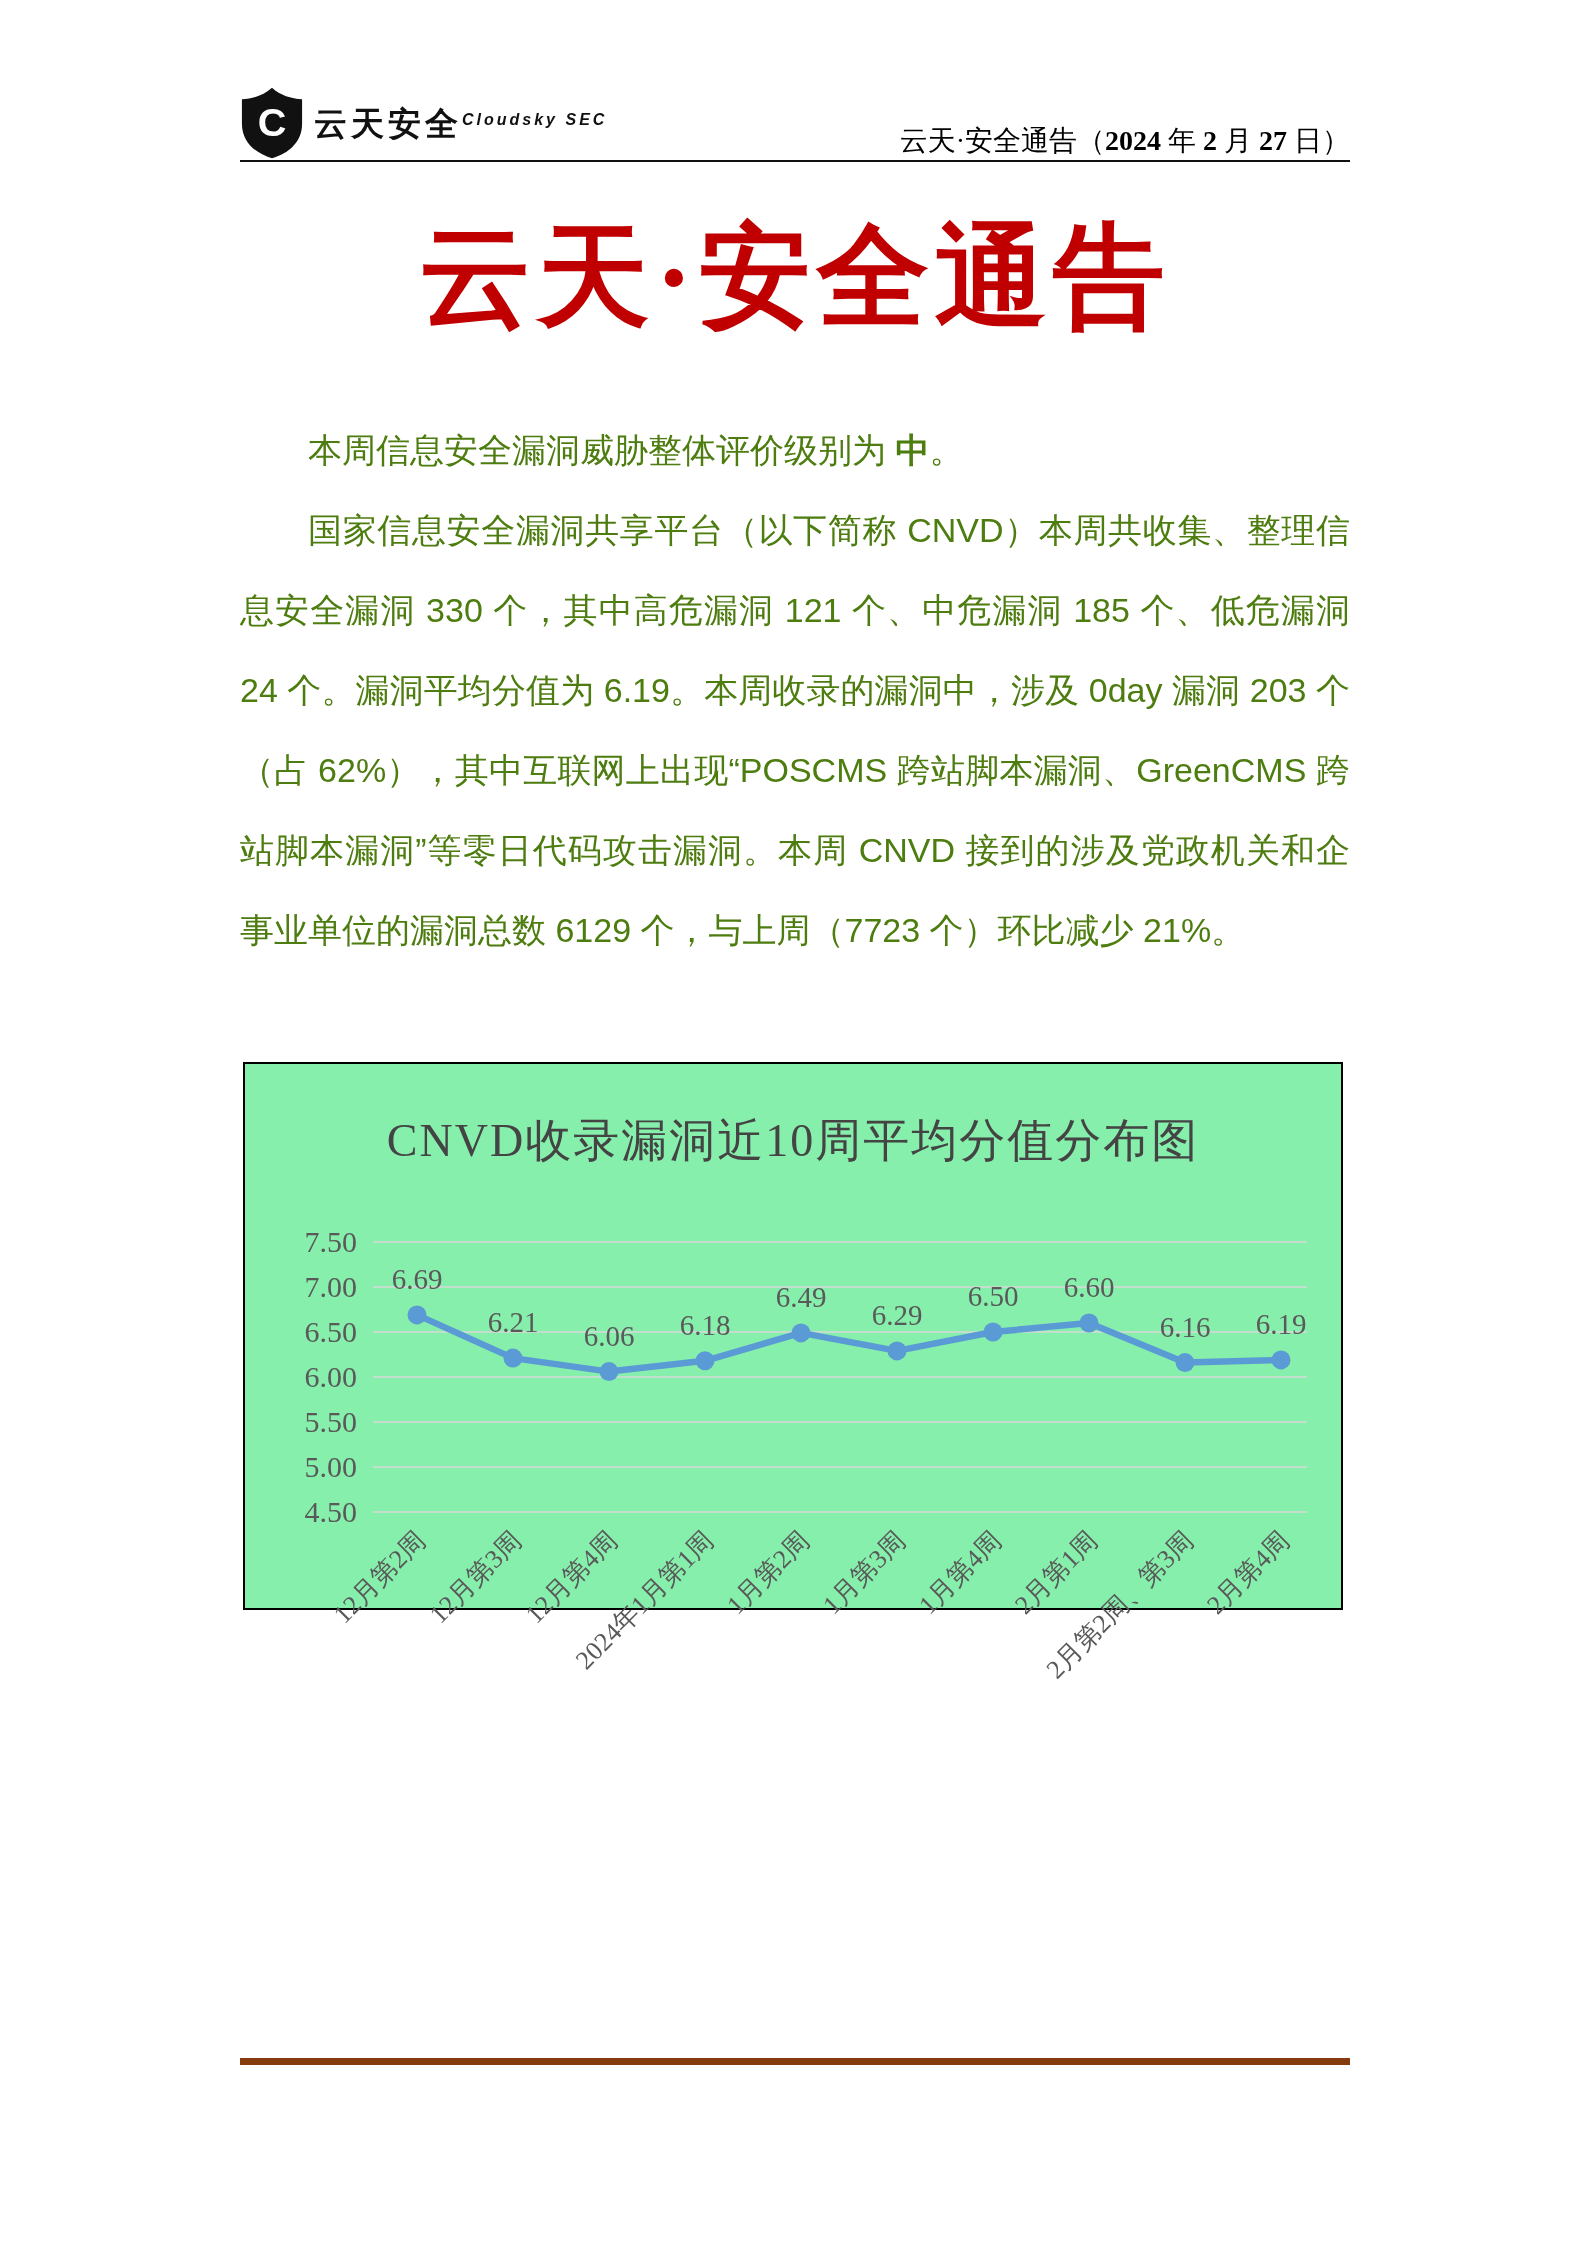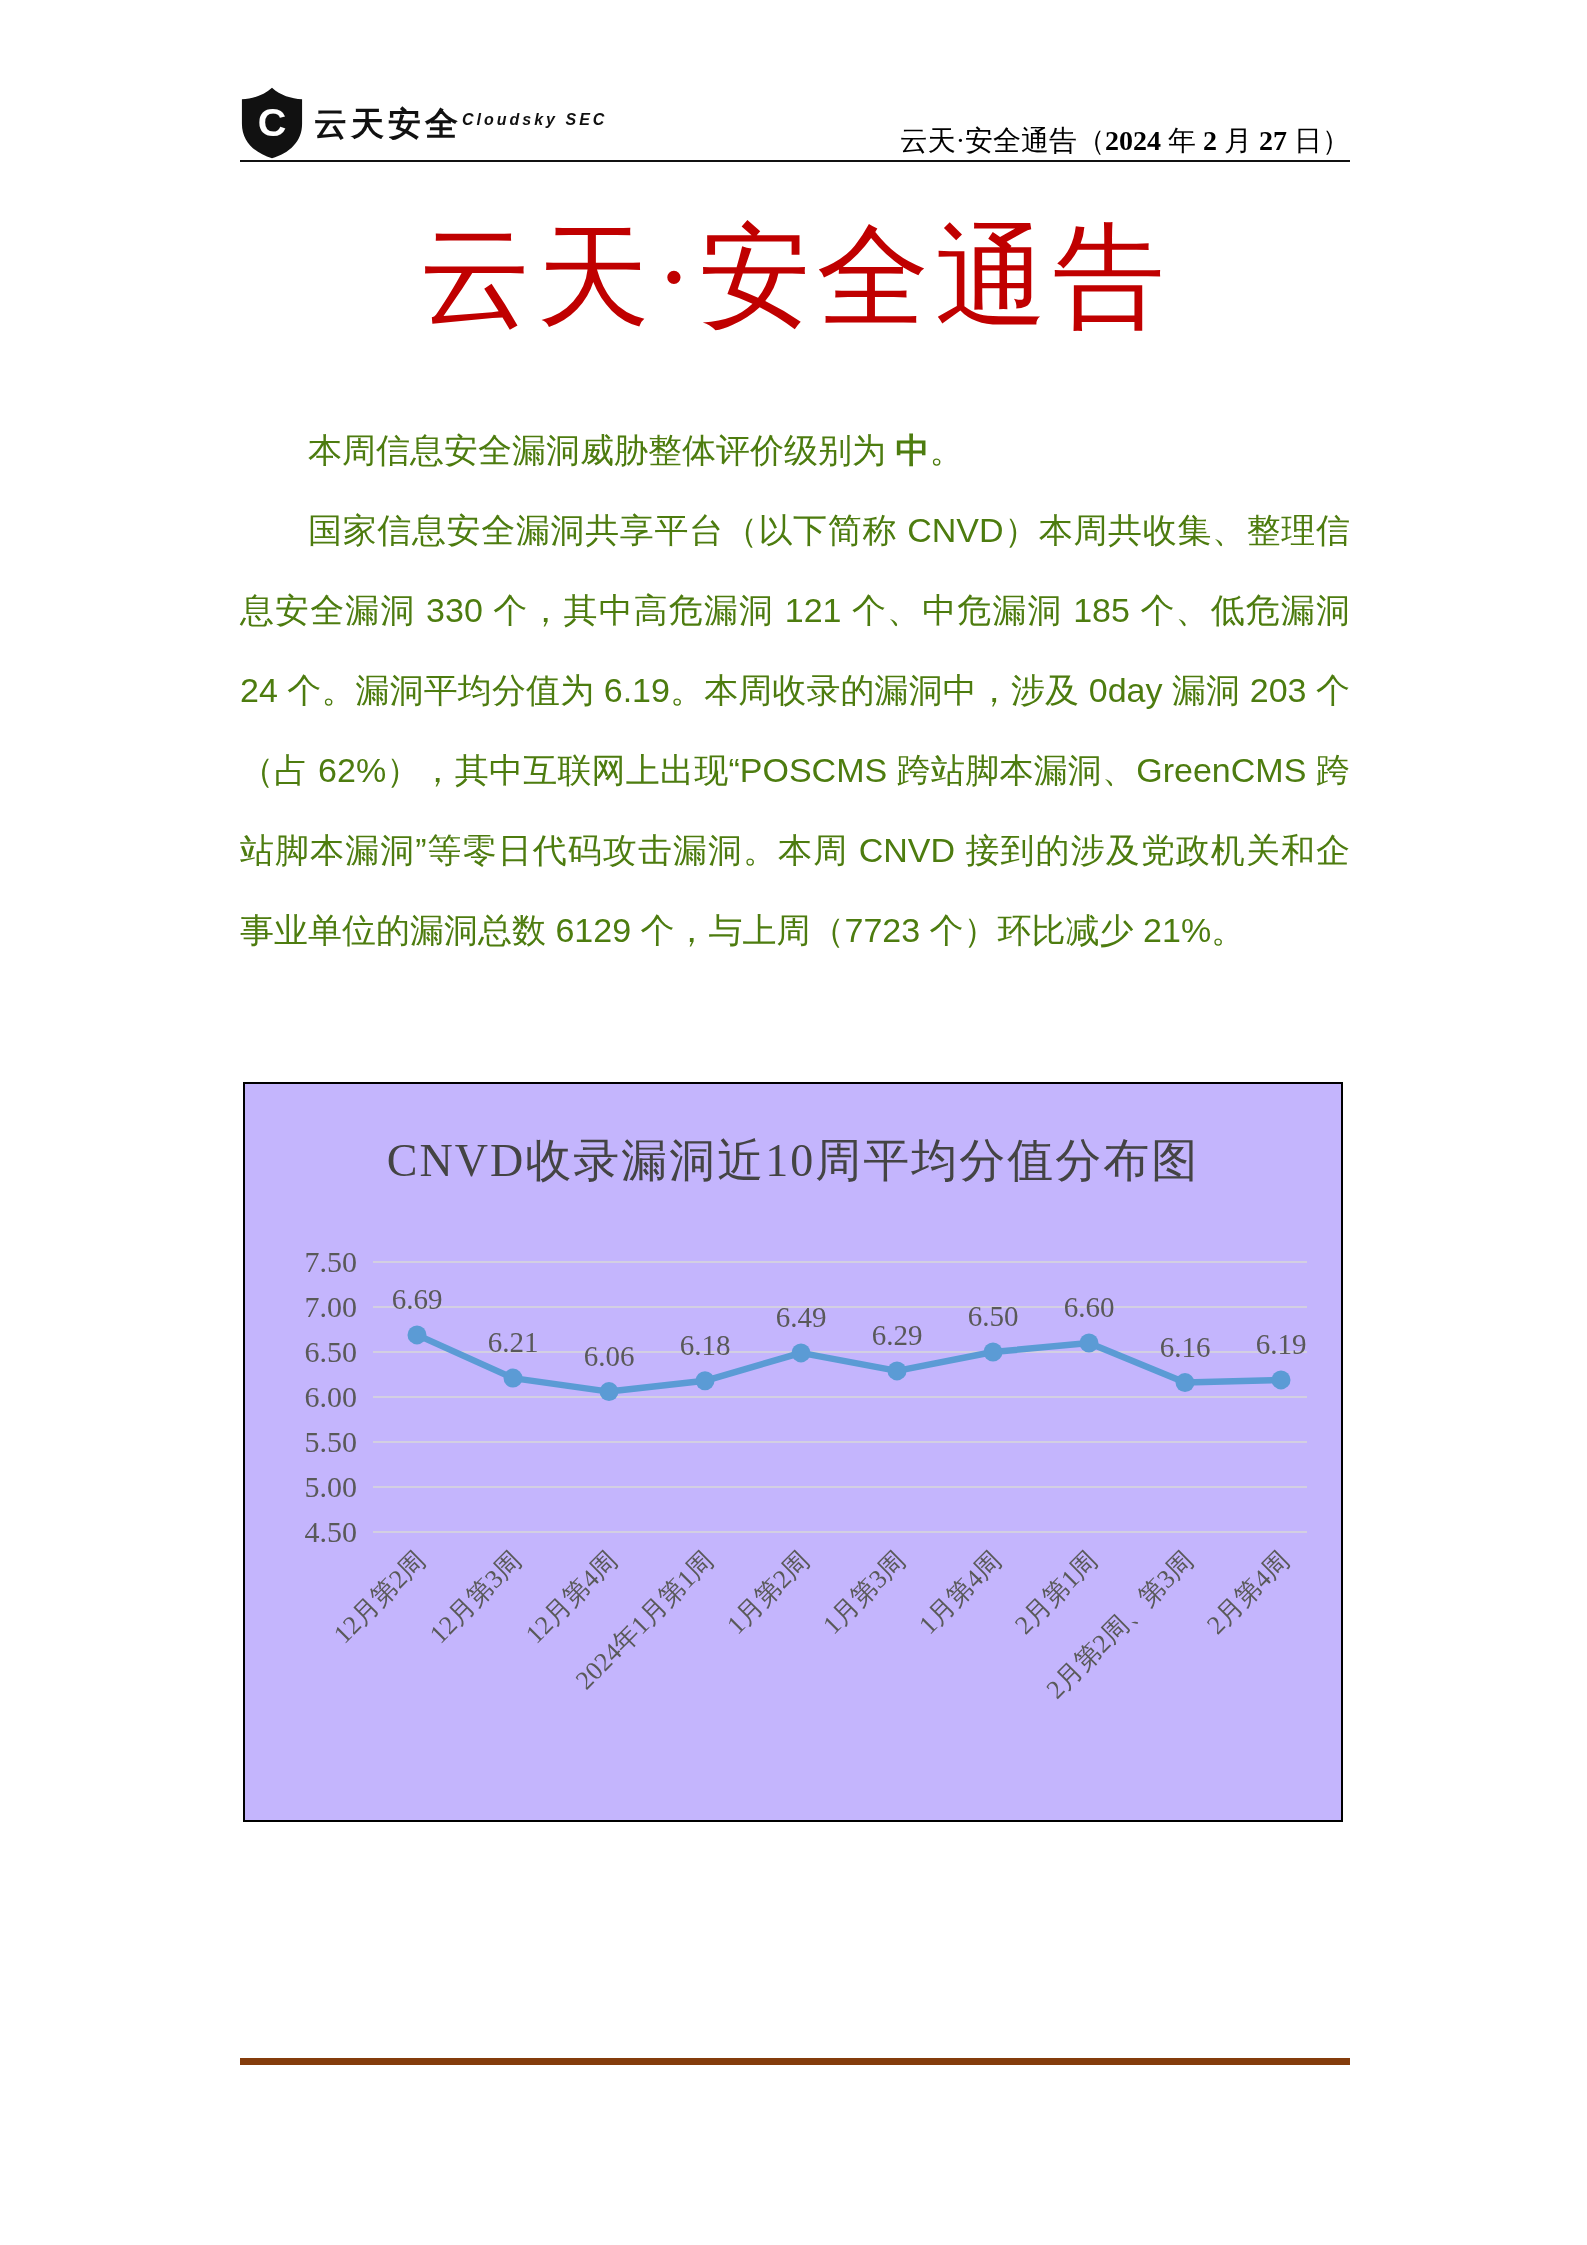--- a/index.html
+++ b/index.html
@@ -18,32 +18,32 @@
   .brand-en{font-size:16px;font-weight:bold;font-style:italic;color:#111;
             letter-spacing:3px;margin-top:5px;}
   .doc-ref{font-family:"Liberation Serif",serif;font-size:28px;color:#000;
            padding-bottom:0;white-space:nowrap;}
   .doc-ref .b{font-weight:bold;}
   .header-rule{position:absolute;top:160px;left:240px;width:1110px;height:2px;background:#111;}
 
   
   .main-title{position:absolute;top:196px;left:240px;width:1110px;
               text-align:center;font-family:"Liberation Serif",serif;
-              font-weight:normal;font-size:112px;line-height:1.45;color:#c00000;
+              font-weight:bold;font-size:112px;line-height:1.45;color:#c00000;
               letter-spacing:6px;white-space:nowrap;}
 
   
   .body-text{position:absolute;top:410px;left:240px;width:1110px;
              font-size:34px;line-height:80px;text-align:justify;color:#4d7c0f;}
   .body-text p{margin:0;text-indent:2em;}
   .body-text .b{font-weight:bold;}
 
   
-  .chart-panel{position:absolute;top:1062px;left:243px;width:1100px;height:740px;
-               border:2px solid #000;box-sizing:border-box;background:#c4b5fd;margin-top:20px;}
+  .chart-panel{position:absolute;top:1062px;left:243px;width:1100px;height:548px;
+               border:2px solid #000;box-sizing:border-box;background:#86efac;}
   .chart-title{margin-top:46px;text-align:center;
                font-family:"Liberation Serif",serif;font-size:46px;
                color:#444444;letter-spacing:2px;}
   .chart-svg{display:block;margin-top:8px;}
 
   
   .footer-rule{position:absolute;top:2058px;left:240px;width:1110px;height:7px;
                background:#843c0c;}
 </style>
 </head>

